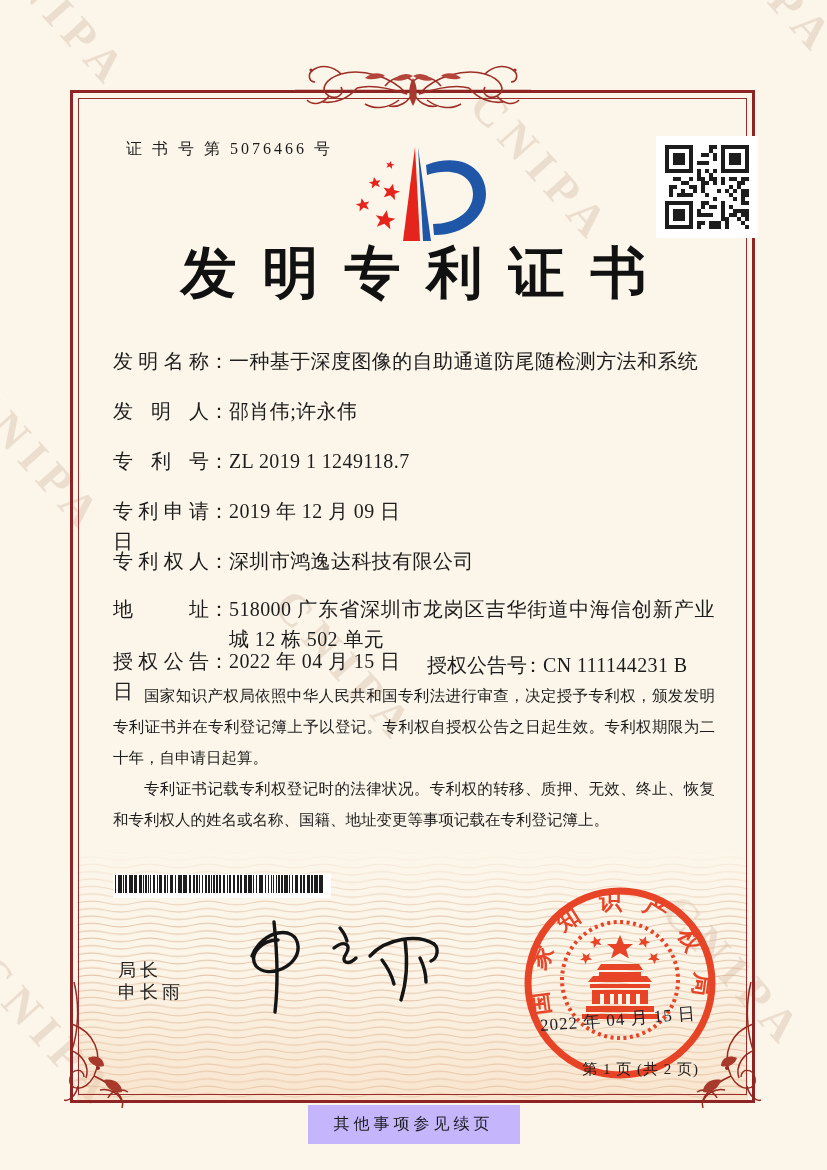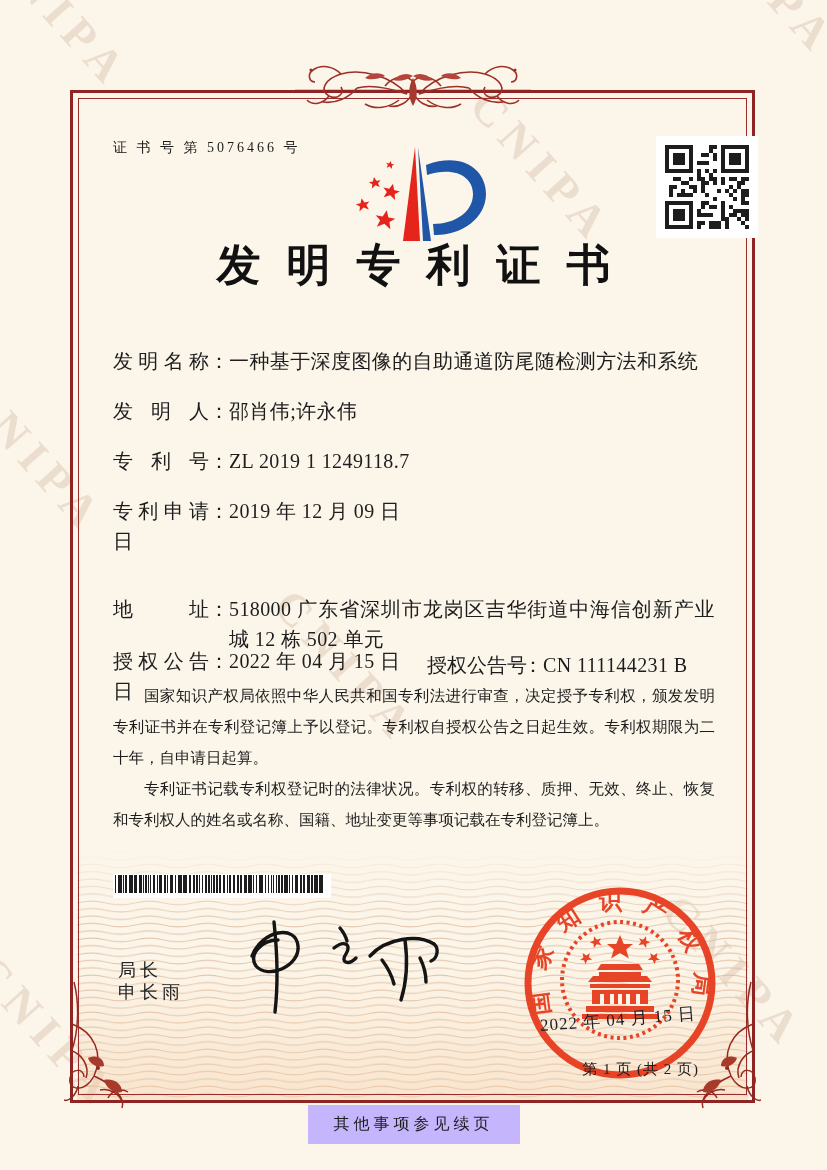--- a/index.html
+++ b/index.html
@@ -13,25 +13,25 @@
   .frame-outer{position:absolute;left:70px;top:90px;width:685px;height:1013px;
       border:3px solid #8e2424;box-sizing:border-box;}
   .frame-inner{position:absolute;left:78px;top:98px;width:669px;height:997px;
       border:1px solid #9a2c2c;box-sizing:border-box;}
   
   .waveband{position:absolute;left:77px;top:840px;width:671px;height:260px;}
   .wavefade{position:absolute;left:77px;top:840px;width:671px;height:80px;
       background:linear-gradient(to bottom,#fcf6ea 8%,rgba(252,246,234,0));}
   .wavetint{position:absolute;left:77px;top:960px;width:671px;height:140px;
       background:linear-gradient(to bottom,rgba(246,213,182,0),rgba(243,205,168,0.42));}
-  .cert-number{position:absolute;left:113px;top:139px;font-size:14px;letter-spacing:3px;}
+  .cert-number{position:absolute;left:126px;top:139px;font-size:16px;letter-spacing:3px;}
   .logo{position:absolute;left:342px;top:135px;}
   .qrbox{position:absolute;left:656px;top:136px;width:102px;height:102px;background:#ffffff;
       display:flex;align-items:center;justify-content:center;}
-  .title{position:absolute;left:0;top:236px;width:827px;text-align:center;font-size:44px;
+  .title{position:absolute;left:0;top:236px;width:827px;text-align:center;font-size:56px;
       font-weight:bold;letter-spacing:26px;text-indent:26px;color:#111;}
   
   .frow{position:absolute;left:113px;width:610px;font-size:20px;line-height:1.5;}
   .flabel{display:inline-block;width:96px;text-align:justify;text-align-last:justify;
       vertical-align:top;}
   .fcolon{display:inline-block;vertical-align:top;}
   .fvalue{display:inline-block;width:486px;vertical-align:top;letter-spacing:0.4px;}
   .fvalue.just{text-align:justify;}
   .fgroup2{position:absolute;left:314px;top:4px;white-space:nowrap;}
   .fgroup2 .fvalue{width:auto;}
@@ -277,20 +277,23 @@
   </div>
   <div class="frow" style="top:396px;">
     <span class="flabel">发明人</span><span class="fcolon">：</span><span class="fvalue">邵肖伟;许永伟</span>
   </div>
   <div class="frow" style="top:446px;">
     <span class="flabel">专利号</span><span class="fcolon">：</span><span class="fvalue">ZL 2019 1 1249118.7</span>
   </div>
   <div class="frow" style="top:496px;">
     <span class="flabel">专利申请日</span><span class="fcolon">：</span><span class="fvalue">2019 年 12 月 09 日</span>
   </div>
+  <div class="frow" style="top:546px;">
+    <span class="flabel">专利权人</span><span class="fcolon">：</span><span class="fvalue">深圳市鸿逸达科技有限公司</span>
+  </div>
   <div class="frow" style="top:594px;">
     <span class="flabel">地址</span><span class="fcolon">：</span><span class="fvalue just">518000 广东省深圳市龙岗区吉华街道中海信创新产业城 12 栋 502 单元</span>
   </div>
   <div class="frow" style="top:646px;">
     <span class="flabel">授权公告日</span><span class="fcolon">：</span><span class="fvalue" style="width:200px;">2022 年 04 月 15 日</span>
     <span class="fgroup2">
       <span class="flabel">授权公告号</span><span class="fcolon">：</span><span class="fvalue">CN 111144231 B</span>
     </span>
   </div>
 

